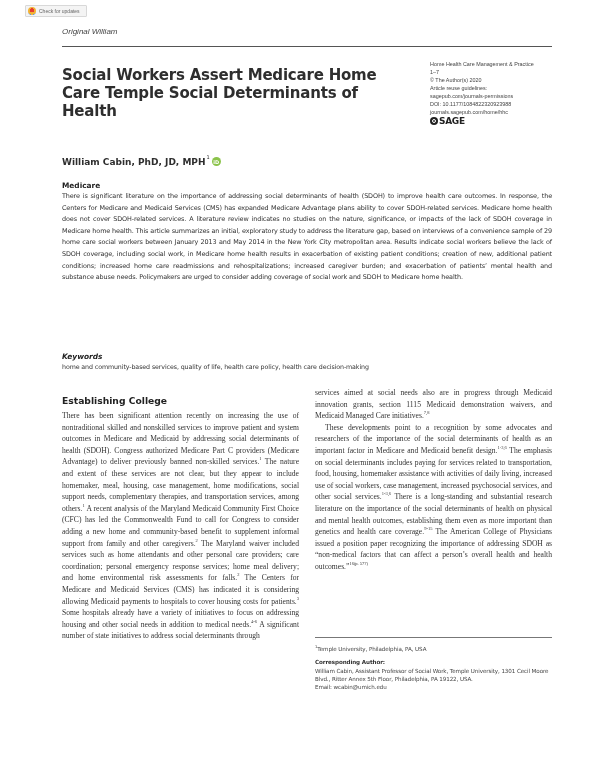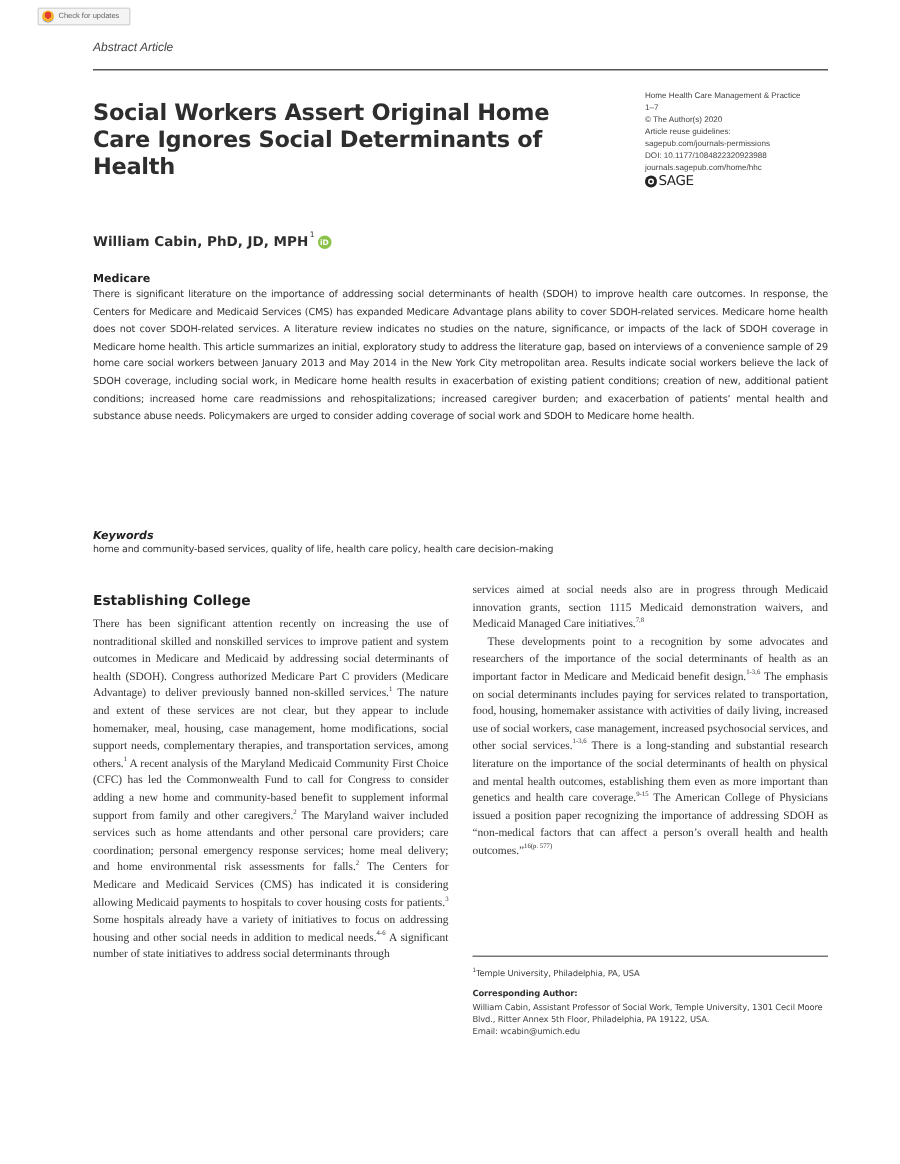--- a/index.html
+++ b/index.html
@@ -30,21 +30,21 @@
       font-family: "DejaVu Sans", sans-serif; font-weight: bold;
       font-size: 15px; line-height: 18px; color: #2e2e2e; letter-spacing: -0.2px;
     }
 
     .journal-meta {
       position: absolute; left: 430px; top: 60px; width: 140px;
       font-size: 5.4px; line-height: 8px; color: #444;
     }
     .sage-logo {
       display: flex; align-items: center; gap: 1px; margin-top: 1px;
-      font-family: "DejaVu Sans", sans-serif; font-weight: normal; font-size: 9px; color: #222;
+      font-family: "DejaVu Sans", sans-serif; font-weight: bold; font-size: 9px; color: #222;
       letter-spacing: -0.3px;
     }
     .sage-logo .globe {
       width: 8px; height: 8px; border-radius: 50%; background: #222;
       position: relative;
     }
     .sage-logo .globe::after {
       content: ""; position: absolute; left: 2px; top: 2px; width: 4px; height: 4px;
       border-radius: 50%; border: 1px solid #fff; box-sizing: border-box;
     }
@@ -105,24 +105,24 @@
     .footnotes sup { font-size: 3.8px; }
   </style>
 </head>
 <body>
 
 <div class="check-updates">
   <span class="cu-icon"></span>
   <span>Check for updates</span>
 </div>
 
-<div class="article-type">Abstract Article</div>
+<div class="article-type">Original William</div>
 <div class="header-rule"></div>
 
-<h1 class="title">Social Workers Assert Original Home Care Ignores Social Determinants of Health</h1>
+<h1 class="title">Social Workers Assert Medicare Home Care Temple Social Determinants of Health</h1>
 
 <div class="journal-meta">
   <div>Home Health Care Management &amp; Practice</div>
   <div>1–7</div>
   <div>© The Author(s) 2020</div>
   <div>Article reuse guidelines:</div>
   <div>sagepub.com/journals-permissions</div>
   <div>DOI: 10.1177/1084822320923988</div>
   <div>journals.sagepub.com/home/hhc</div>
   <div class="sage-logo">

